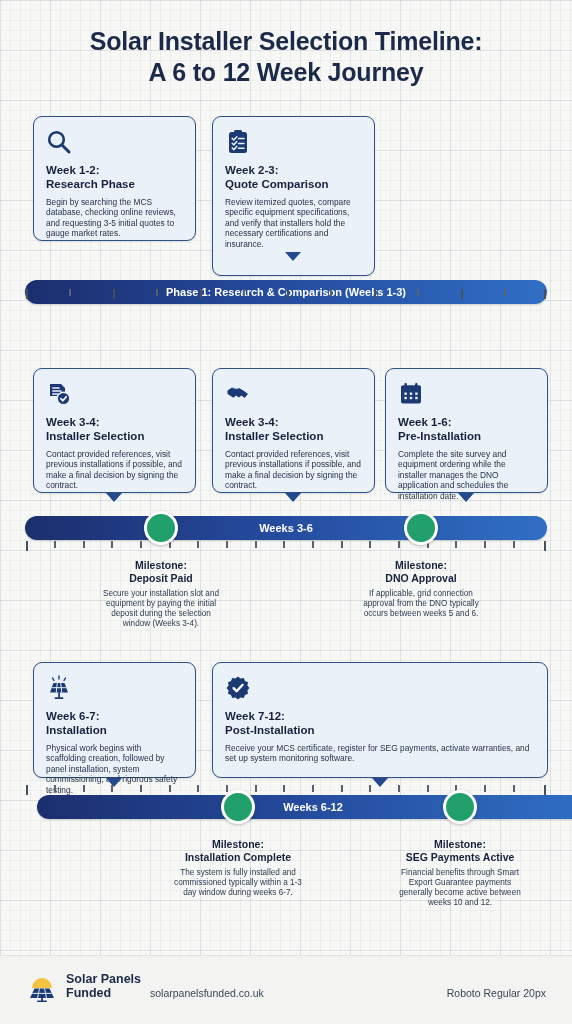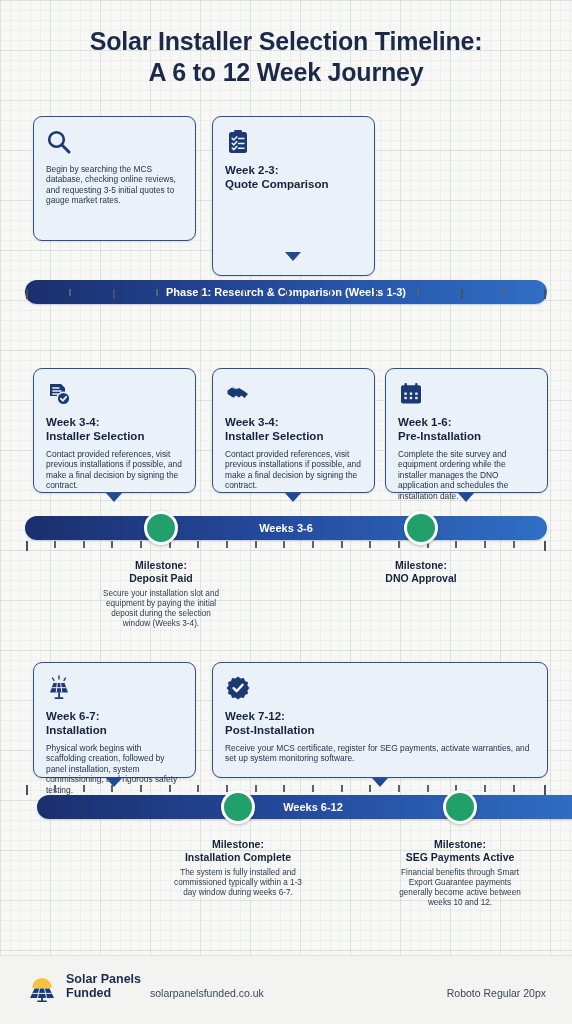--- a/index.html
+++ b/index.html
@@ -111,20 +111,24 @@
     <span class="l2">A 6 to 12 Week Journey</span>
   </div>
 
   <div class="card" style="left:33px;top:116px;width:163px;height:125px;">
     <span class="ico">
       <svg width="26" height="26" viewBox="0 0 26 26">
         <circle cx="10.5" cy="10.5" r="7.3" fill="none" stroke="#1b3a73" stroke-width="2.6"></circle>
         <line x1="15.8" y1="15.8" x2="23" y2="23" stroke="#1b3a73" stroke-width="3" stroke-linecap="round"></line>
       </svg>
     </span>
+    <p class="hd">
+      <span>Week 1-2:</span><br>
+      <span>Research Phase</span>
+    </p>
     <p class="bd">Begin by searching the MCS database, checking online reviews, and requesting 3-5 initial quotes to gauge market rates.</p>
   </div>
 
   <div class="card" style="left:212px;top:116px;width:163px;height:160px;">
     <span class="ico">
       <svg width="26" height="26" viewBox="0 0 26 26">
         <rect x="4" y="3" width="18" height="21" rx="2.5" fill="#1b3a73"></rect>
         <rect x="9" y="1" width="8" height="4" rx="1.4" fill="#1b3a73"></rect>
         <g stroke="#eaf1f9" stroke-width="1.5" stroke-linecap="round" fill="none">
           <path d="M7.2 9.4 l1.6 1.6 l3-3.2"></path>
@@ -133,20 +137,21 @@
             <line x1="13.5" y1="14.4" x2="19" y2="14.4"></line>
           <path d="M7.2 19 l1.6 1.6 l3-3.2"></path>
             <line x1="13.5" y1="19.2" x2="19" y2="19.2"></line>
         </g>
       </svg>
     </span>
     <p class="hd">
       <span>Week 2-3:</span><br>
       <span>Quote Comparison</span>
     </p>
+    <p class="bd">Review itemized quotes, compare specific equipment specifications, and verify that installers hold the necessary certifications and insurance.</p>
   </div>
   <div class="pointer" style="left:285px;top:252px;"></div>
 
   <div class="bar" style="left:25px;top:280px;width:522px;text-align:right;">
     <span>Phase 1: Research &amp; Comparison (Weeks 1-3)</span>
   </div>
   <div class="ticks" style="left:25px;top:289px;width:522px;">
     <i class="maj" style="left:1px"></i>
       <i style="left:44px"></i>
       <i class="maj" style="left:88px"></i>
@@ -256,20 +261,21 @@
       <span>Deposit Paid</span>
     </p>
     <p class="d">Secure your installation slot and equipment by paying the initial deposit during the selection window (Weeks 3-4).</p>
   </div>
 
   <div class="ms-text" style="left:357px;top:559px;width:128px;">
     <p class="t">
       <span>Milestone:</span><br>
       <span>DNO Approval</span>
     </p>
+    <p class="d">If applicable, grid connection approval from the DNO typically occurs between weeks 5 and 6.</p>
   </div>
 
   <div class="card" style="left:33px;top:662px;width:163px;height:116px;">
     <span class="ico">
       <svg width="26" height="26" viewBox="0 0 26 26">
         <g stroke="#1b3a73" stroke-width="1.4" stroke-linecap="round">
           <line x1="13" y1="1" x2="13" y2="4"></line>
             <line x1="6.5" y1="3" x2="8" y2="5.4"></line>
             <line x1="19.5" y1="3" x2="18" y2="5.4"></line>
         </g>

